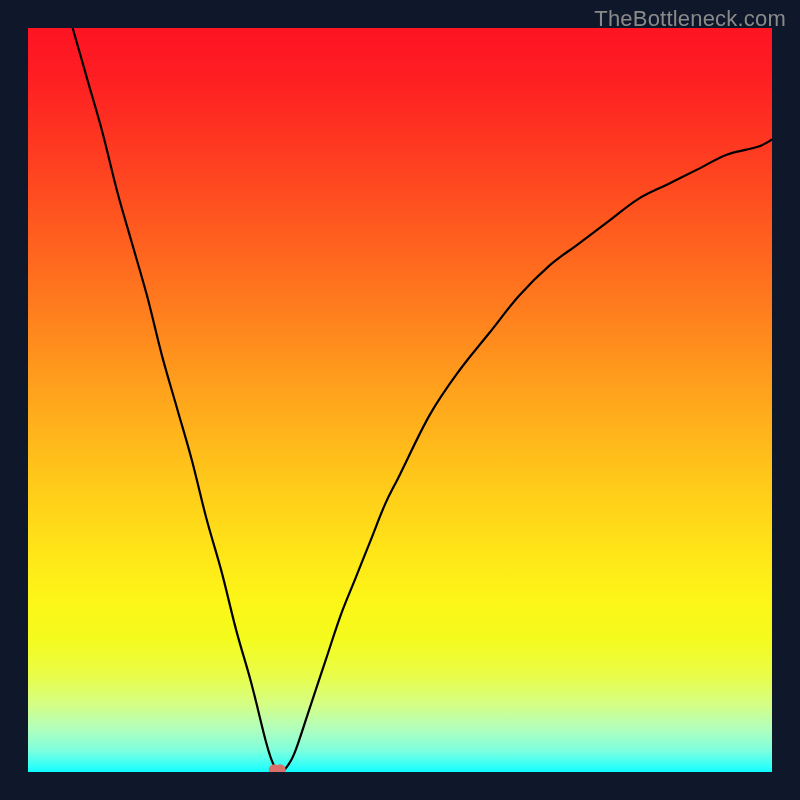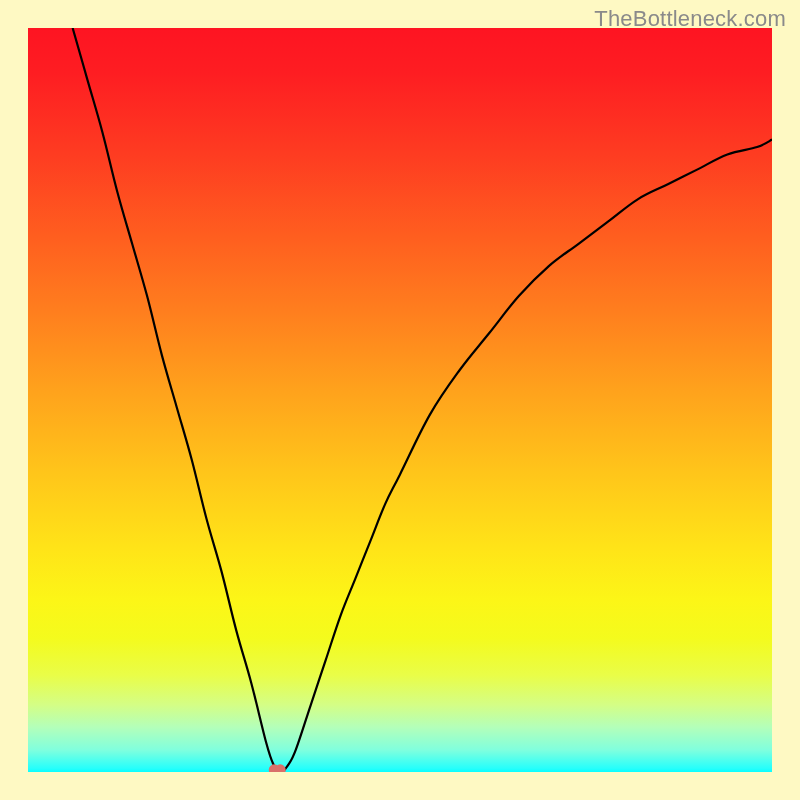--- a/index.html
+++ b/index.html
@@ -1,21 +1,21 @@
 <!DOCTYPE html>
 <html><head>
 <meta charset="utf-8">
 <style>
   * { margin: 0; padding: 0; box-sizing: border-box; }
   html, body { width: 800px; height: 800px; overflow: hidden; background: #000; }
   .stage {
     position: relative;
     width: 800px;
     height: 800px;
-    background: #fef9c3;
+    background: #0f172a;
     text-align: right;
   }
   .plot {
     position: absolute;
     left: 28px;
     top: 28px;
     width: 744px;
     height: 744px;
     background: linear-gradient(to bottom,
       #fe1422 0%,

